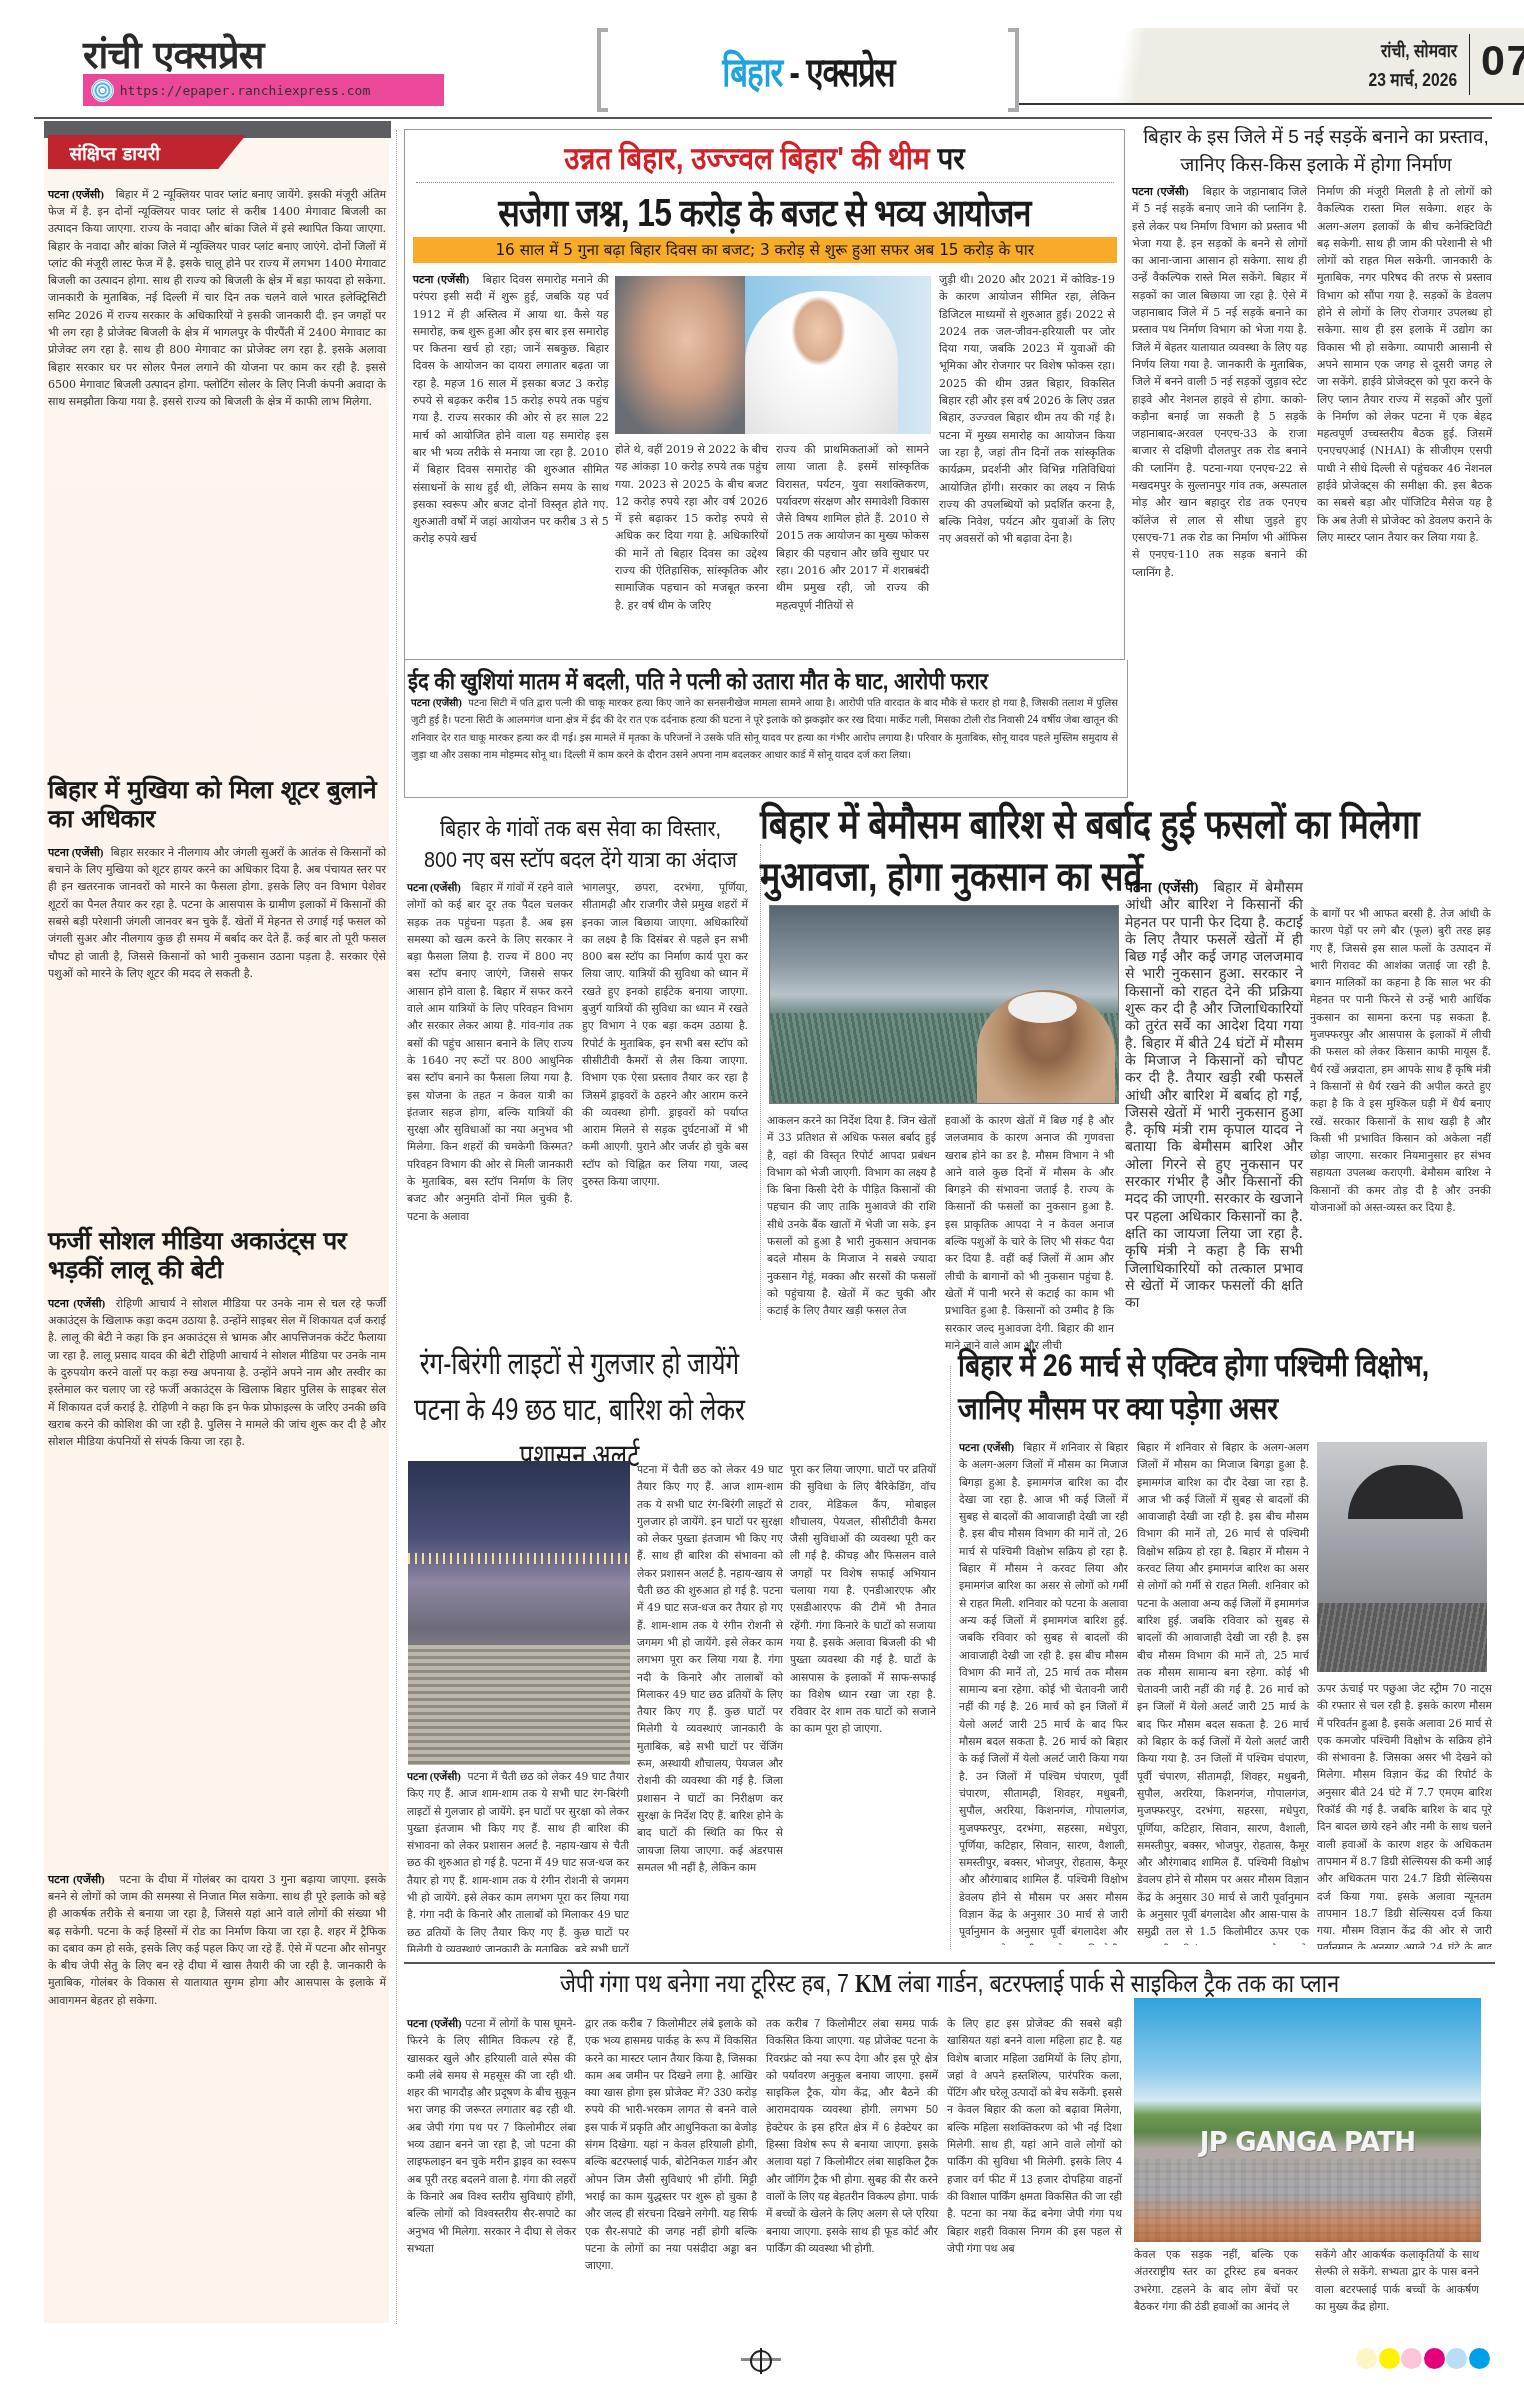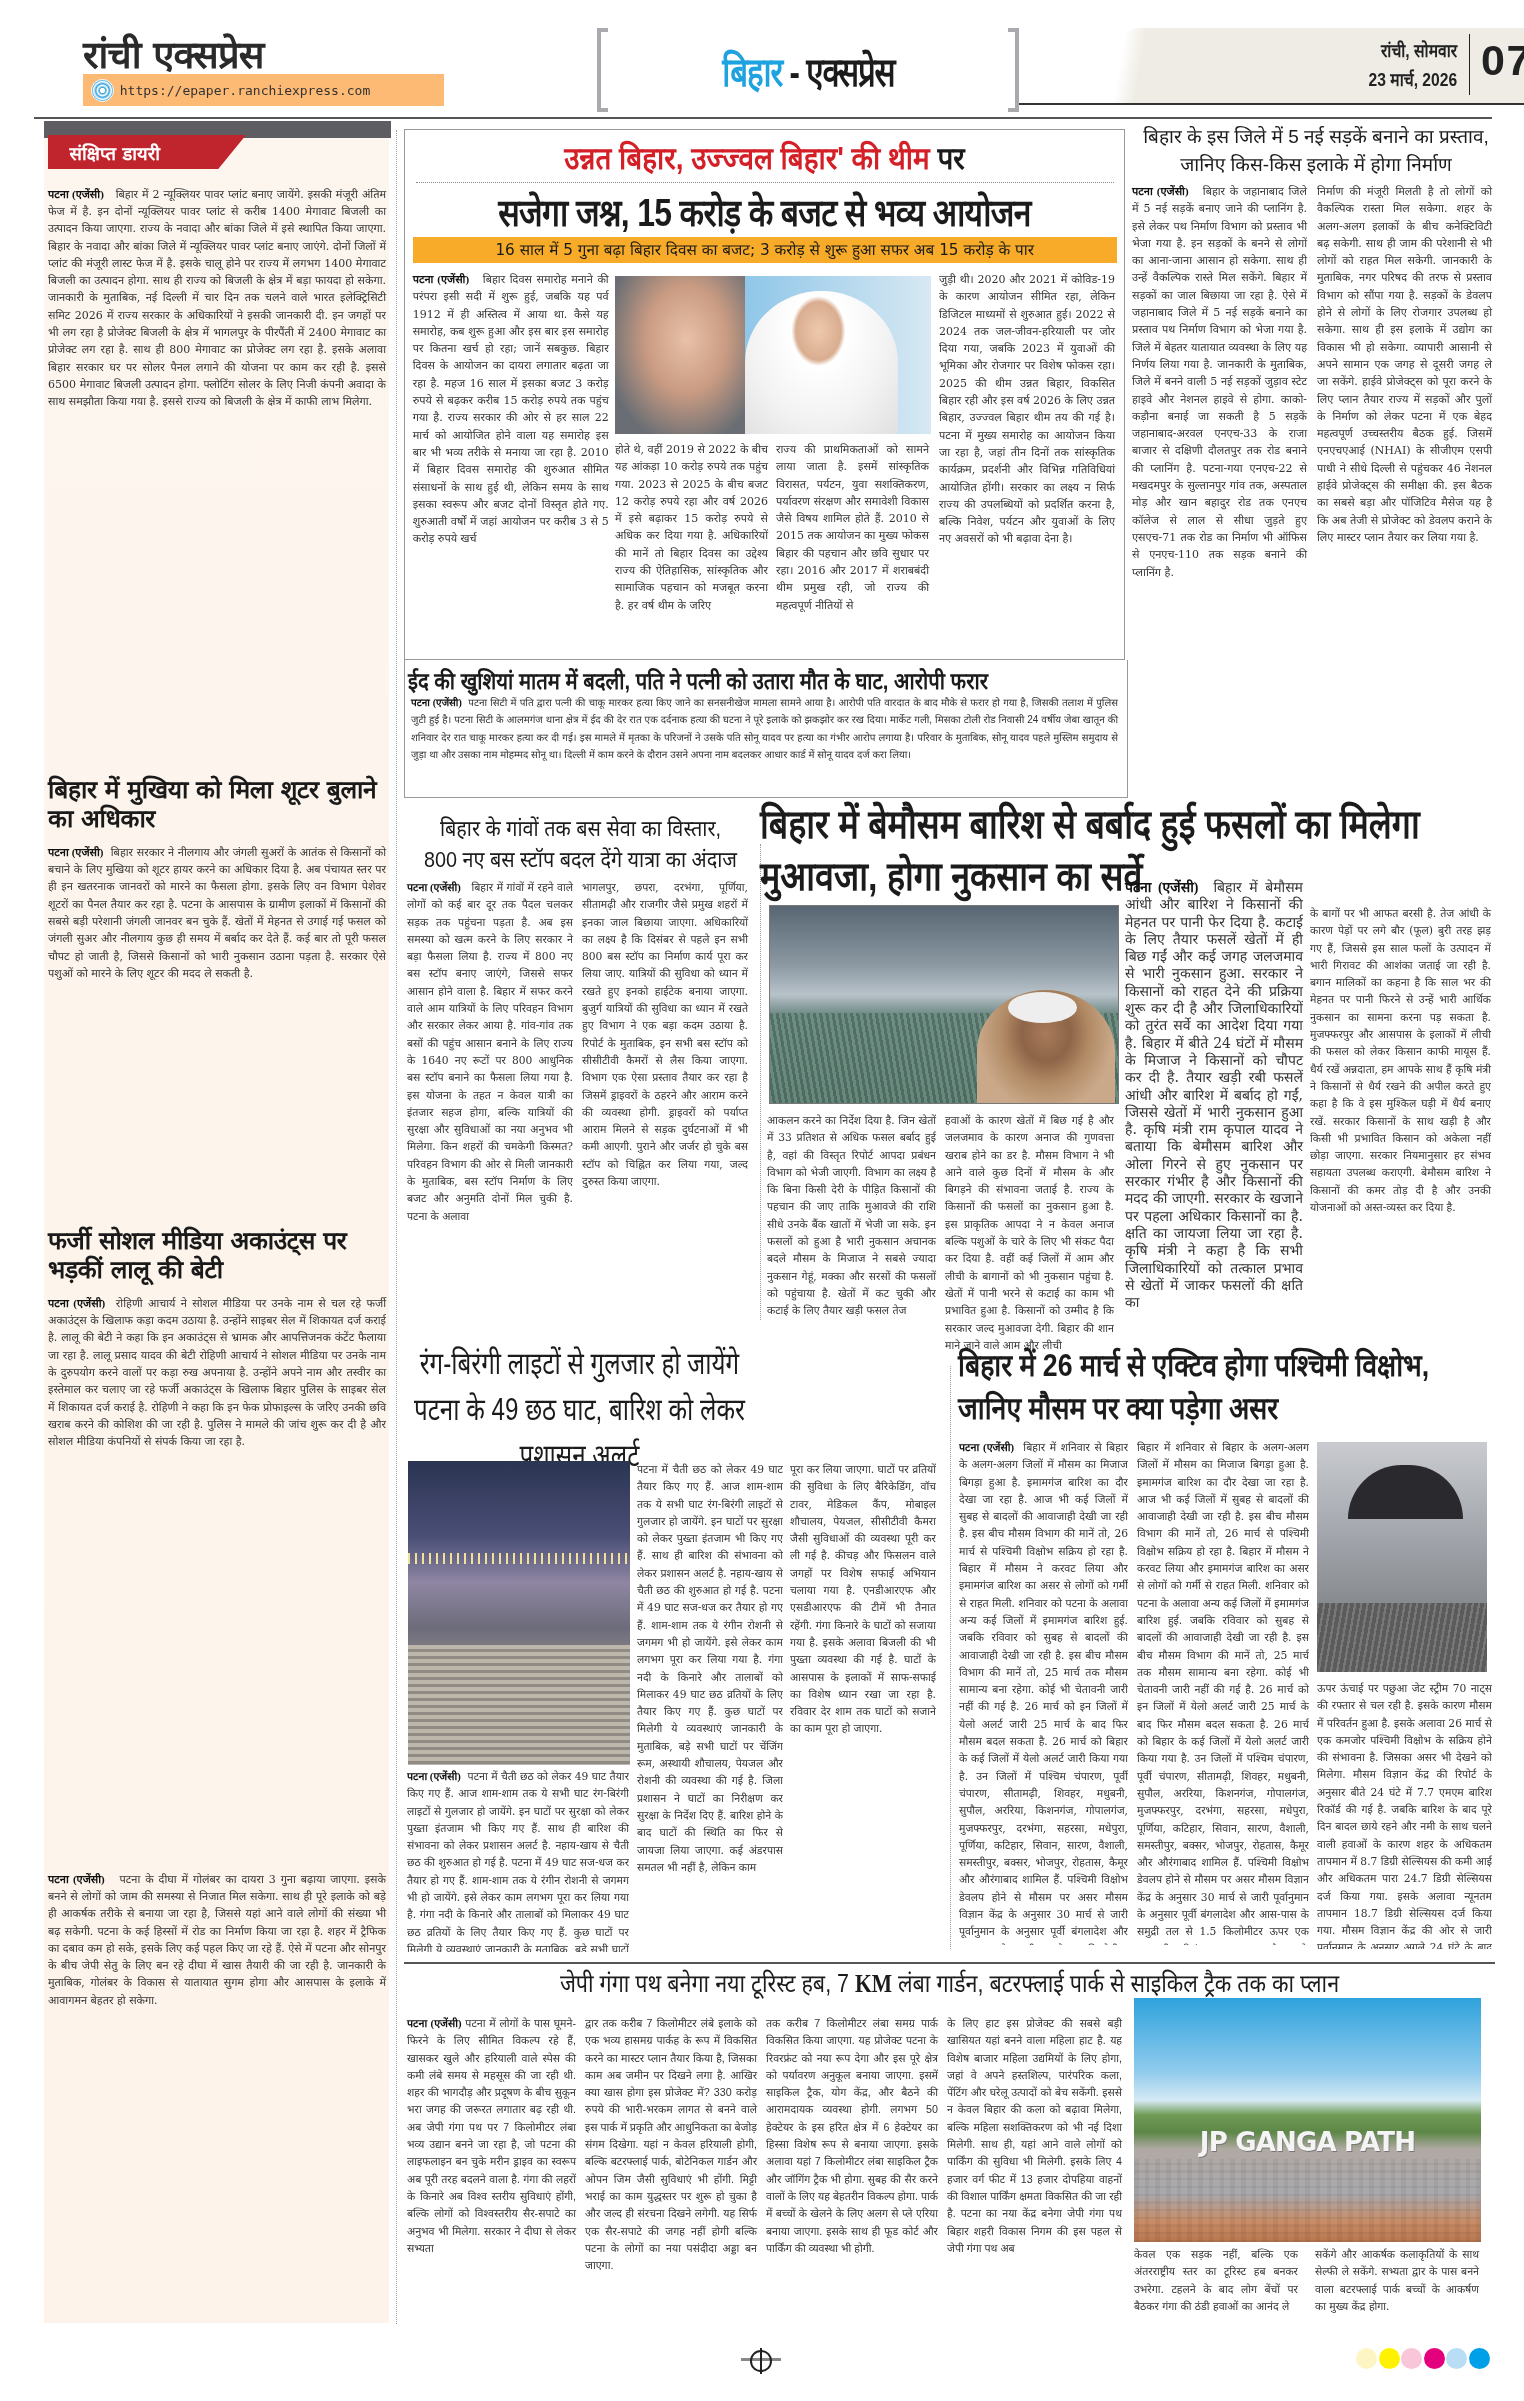--- a/index.html
+++ b/index.html
@@ -4,21 +4,21 @@
 <style>
   * { box-sizing: border-box; margin: 0; padding: 0; }
   html, body { width: 1524px; height: 2401px; background: #ffffff; overflow: hidden; }
   body { font-family: "DejaVu Sans", sans-serif; color: #222; position: relative; }
 
   
   .masthead { position: absolute; left: 0; top: 0; width: 1524px; height: 142px; margin-left: 48px; }
   .logo { position: absolute; left: 35px; top: 26px; height: 48px; display: flex; align-items: flex-end; }
   .logo-text { font-family: "DejaVu Serif", serif; font-weight: 900; font-size: 38px; color: #2a2a2a; letter-spacing: -0.8px; line-height: 1; }
   .logo-sun { position: absolute; left: 106px; top: -4.6px; width: 34px; height: 23px; border-radius: 34px 34px 0 0; background: radial-gradient(circle at 50% 100%, #f7a545 0%, #f08a1c 60%, #f8d7a8 100%); z-index: -1; }
-  .url-bar { position: absolute; left: 35px; top: 74px; width: 361px; height: 32px; background: #fdba74; display: flex; align-items: center; padding-left: 7.7px; gap: 6.1px; }
+  .url-bar { position: absolute; left: 35px; top: 74px; width: 361px; height: 32px; background: #ec4899; display: flex; align-items: center; padding-left: 7.7px; gap: 6.1px; }
   .url-icon { width: 23px; height: 23px; border-radius: 50%; background: radial-gradient(circle, #ffffff 15%, #3aa3dc 20%, #ffffff 35%, #3aa3dc 45%, #ffffff 60%, #3aa3dc 70%); border: 1.5px solid #fff; }
   .url-text { font-family: "DejaVu Sans Mono", monospace; font-size: 13px; color: #333; }
 
   .section-title-wrap { position: absolute; left: 549px; top: 28px; width: 422px; height: 84px; display: flex; align-items: center; justify-content: center; text-align: right; }
   .bracket { position: absolute; top: 0; width: 10.7px; height: 84px; border: 4.6px solid #a9a9ae; }
   .bracket.left { left: 0; border-right: none; }
   .bracket.right { right: 0; border-left: none; }
   .section-title { font-family: "Liberation Sans", sans-serif; font-weight: 700; font-size: 40px; letter-spacing: -1.5px; transform: scaleX(0.78); }
   .section-title .hl { color: #1ea2e0; }
   .section-title .dk { color: #1b1b1b; }

